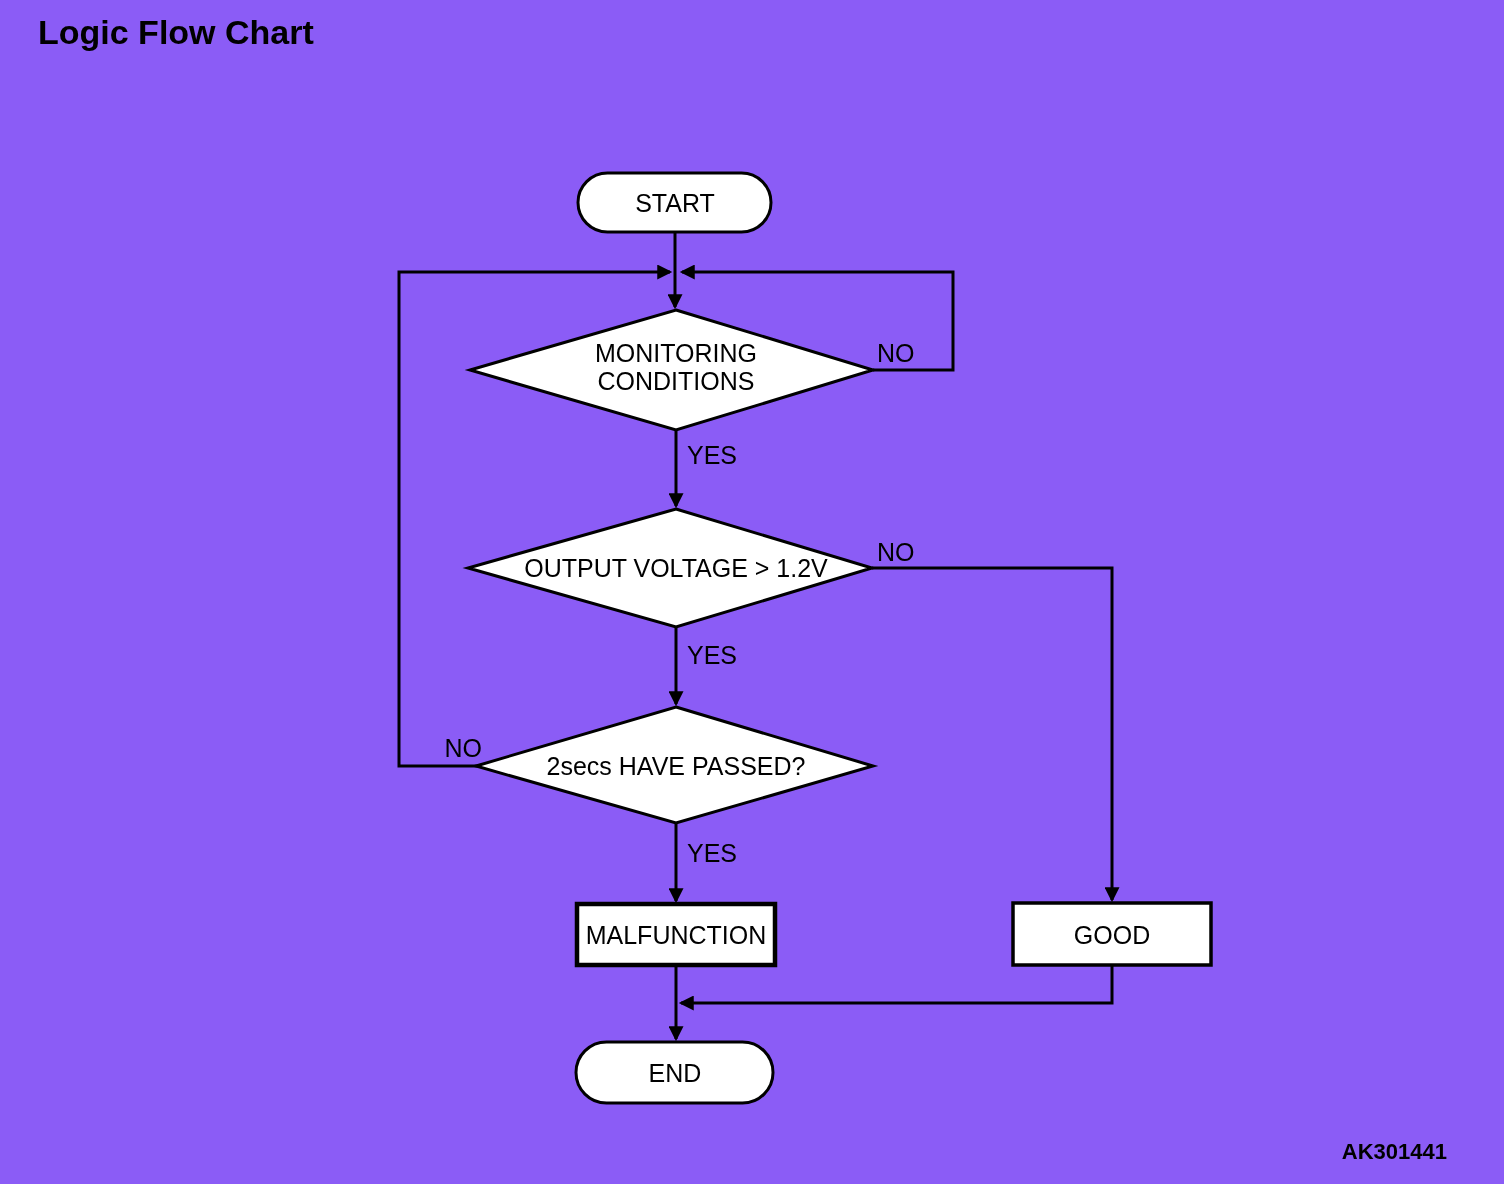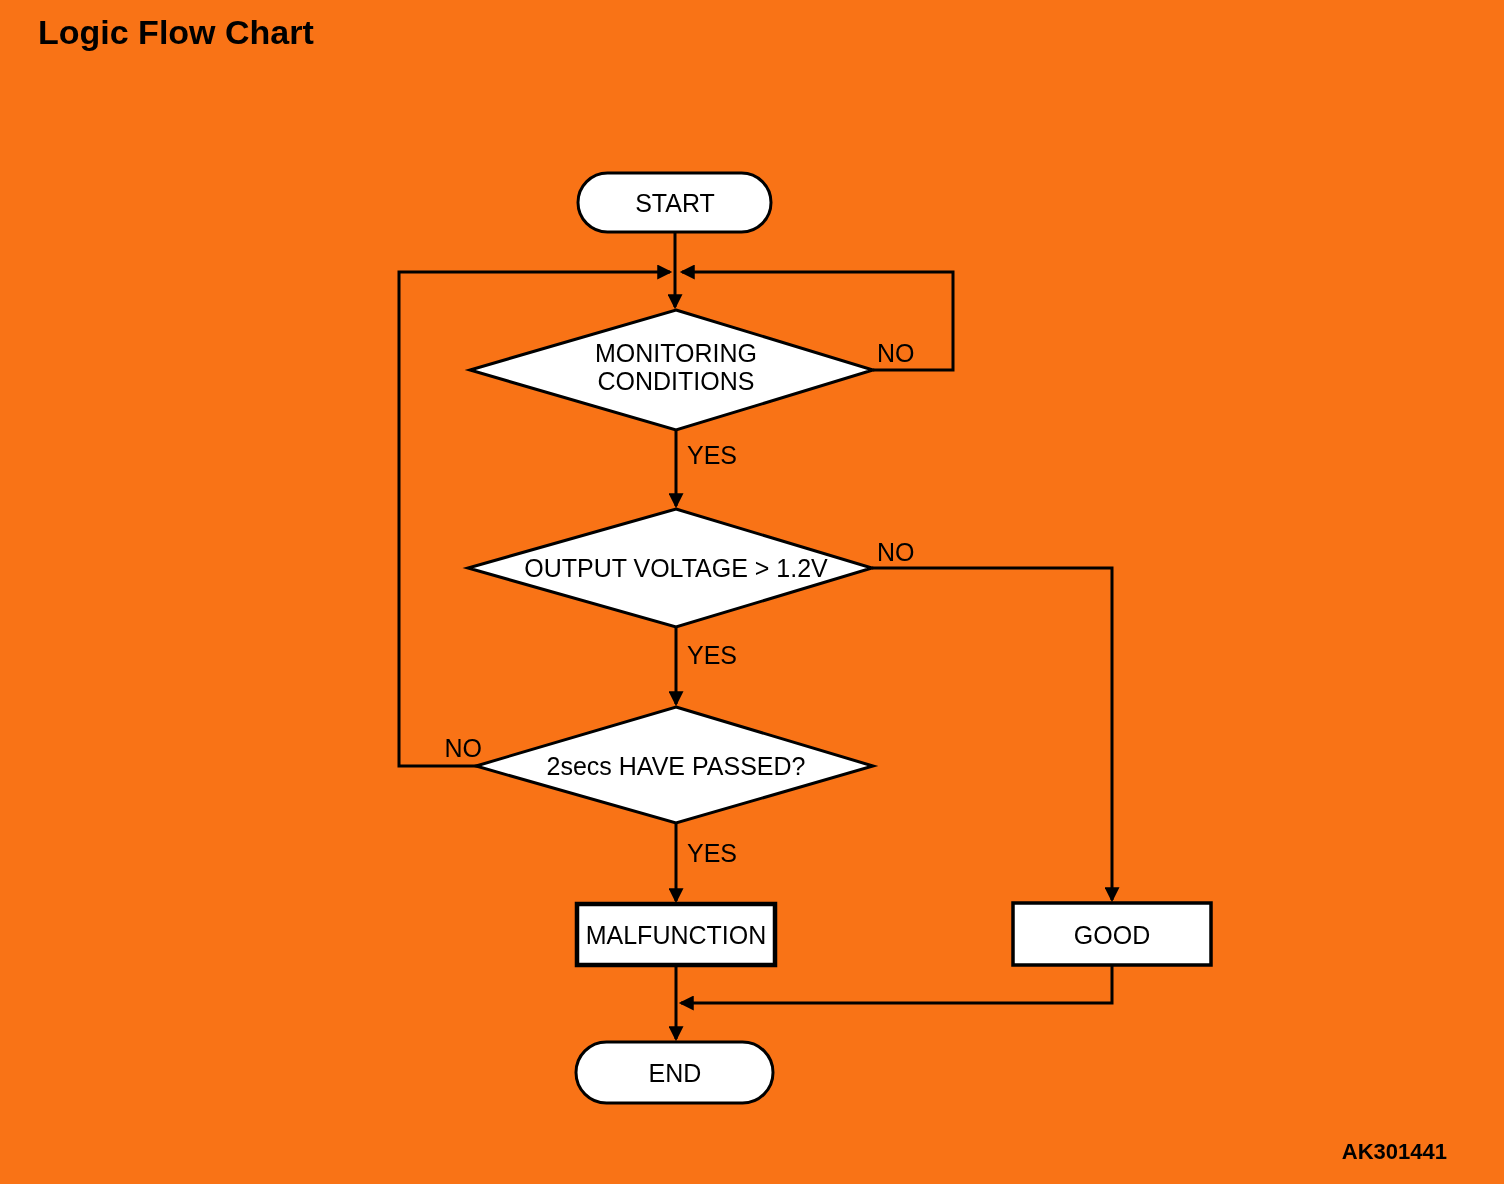--- a/index.html
+++ b/index.html
@@ -4,21 +4,21 @@
 <style>
   html, body {
     margin: 0;
     padding: 0;
     background: #ffffff;
   }
   .page {
     position: relative;
     width: 1504px;
     height: 1184px;
-    background: #f97316;
+    background: #8b5cf6;
     overflow: hidden;
     font-family: "Liberation Sans", sans-serif;
   }
   svg { display: block; }
   .node-shape {
     fill: #ffffff;
     stroke: #000000;
   }
   .edge {
     fill: none;

